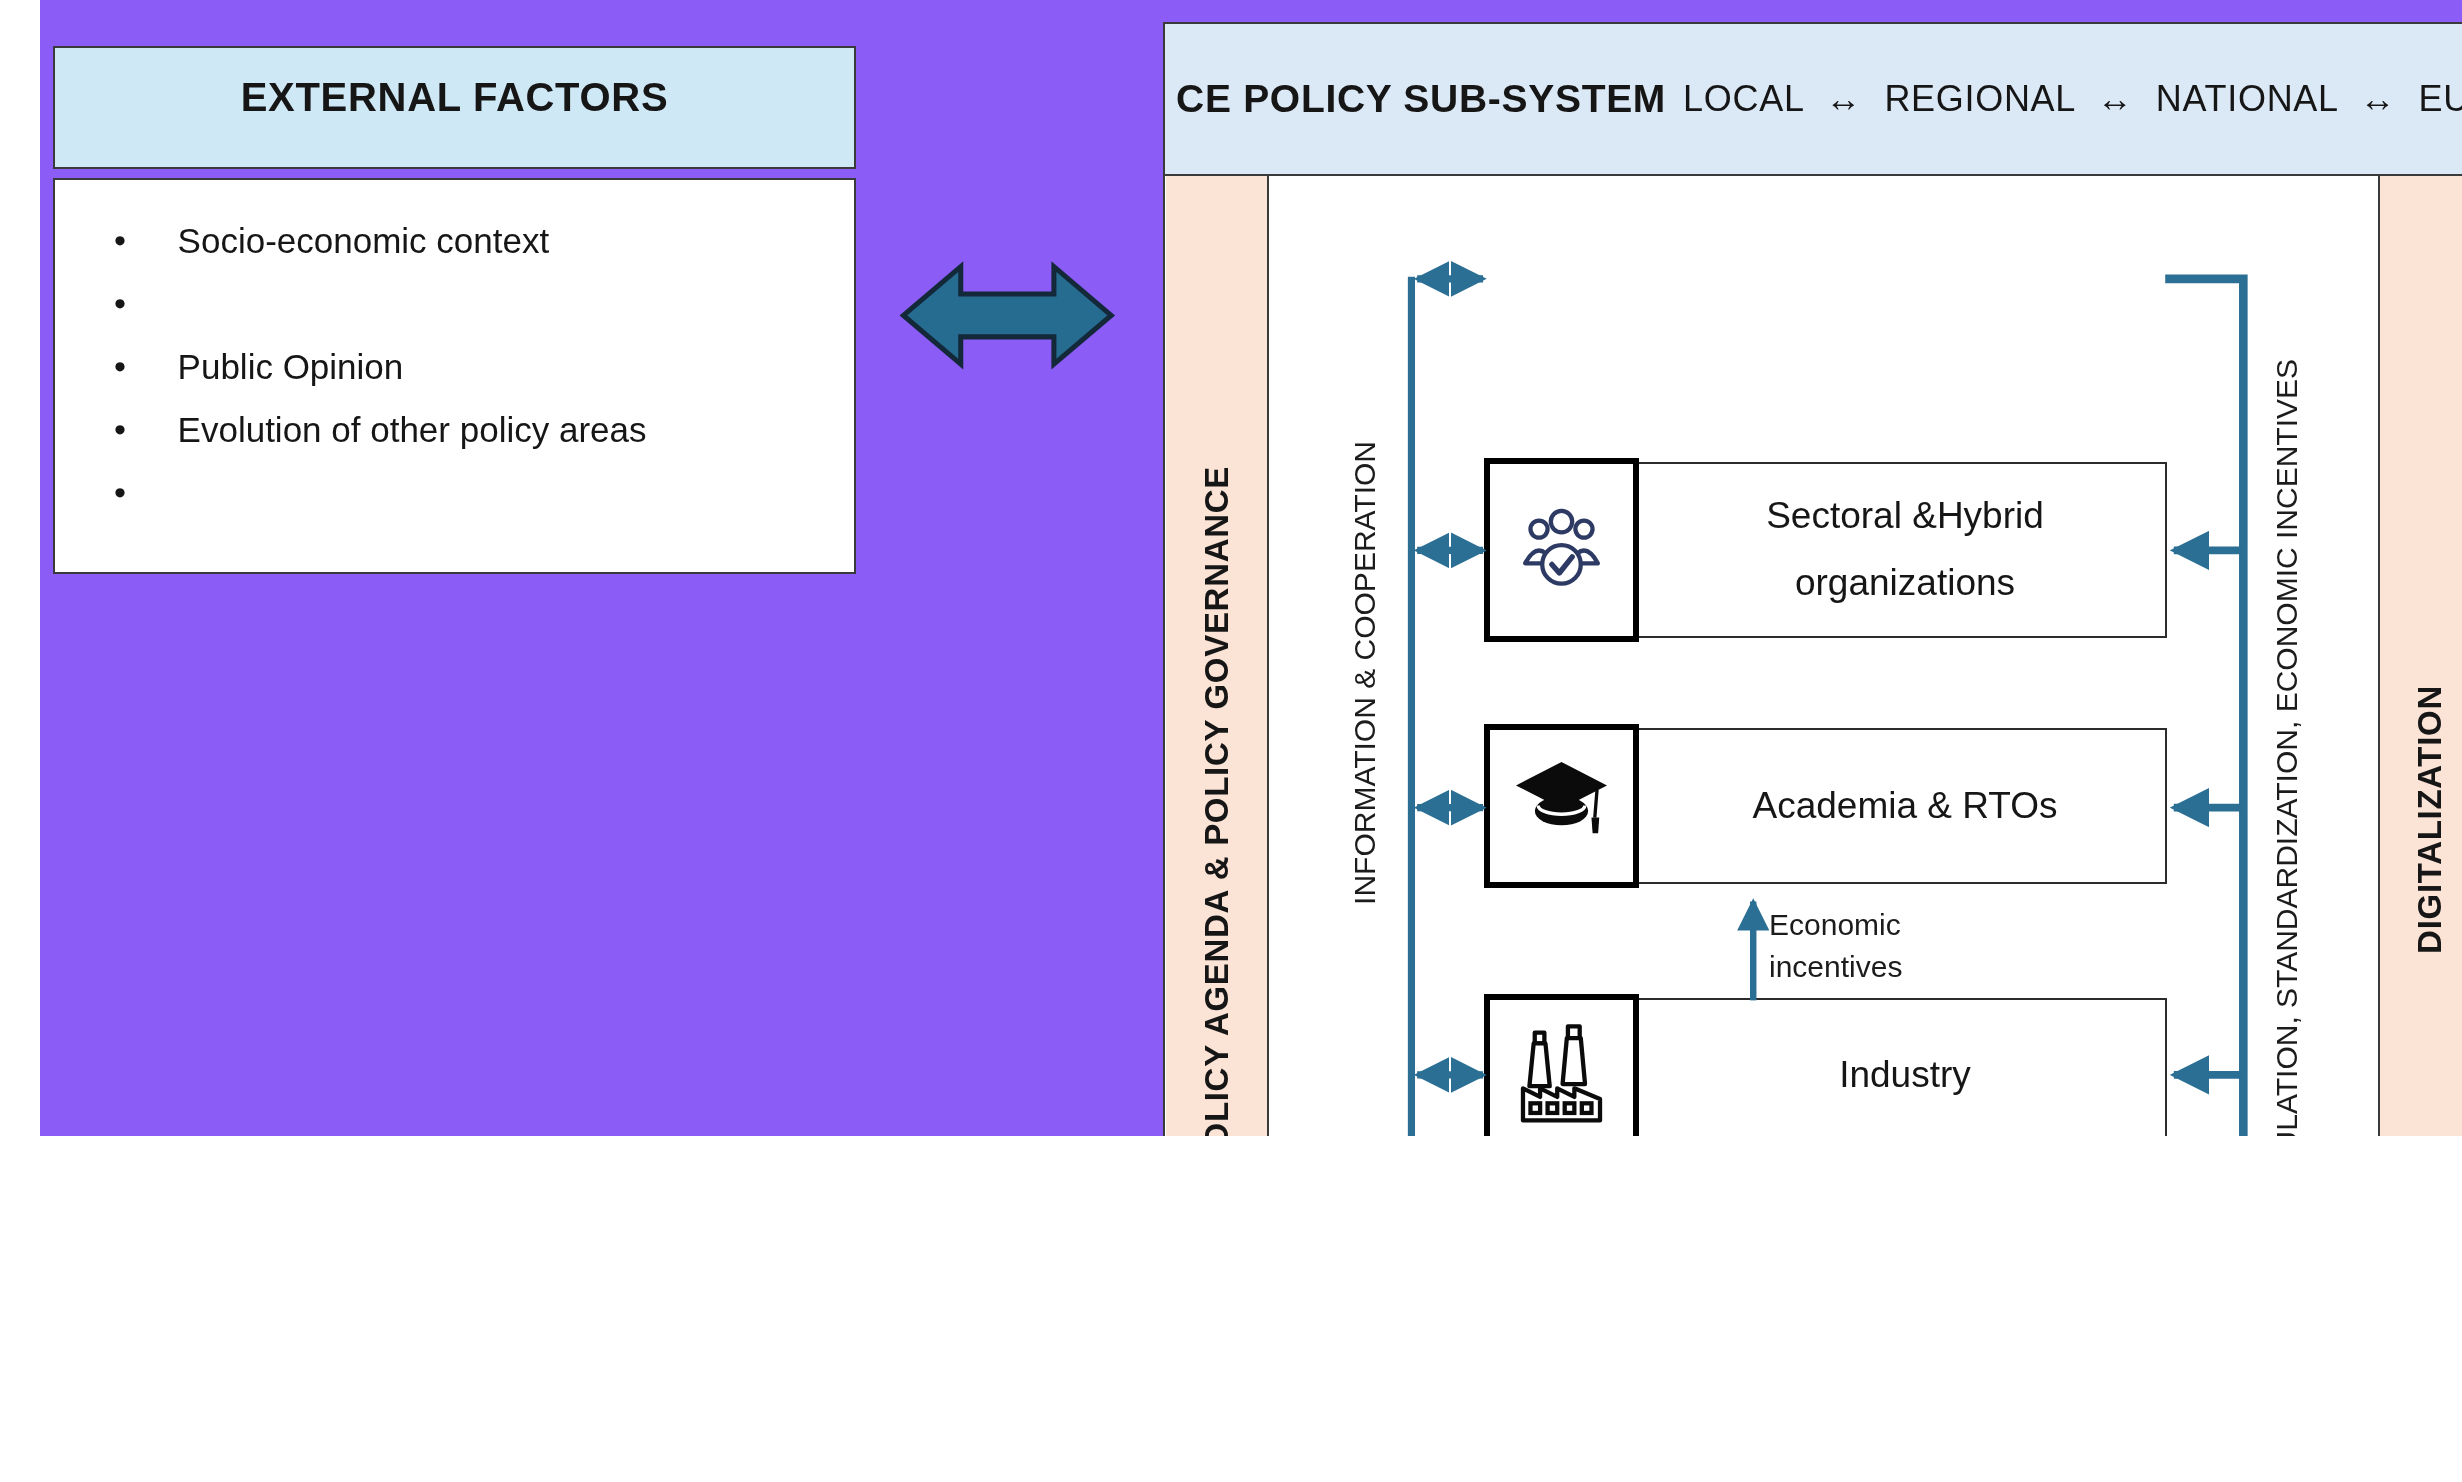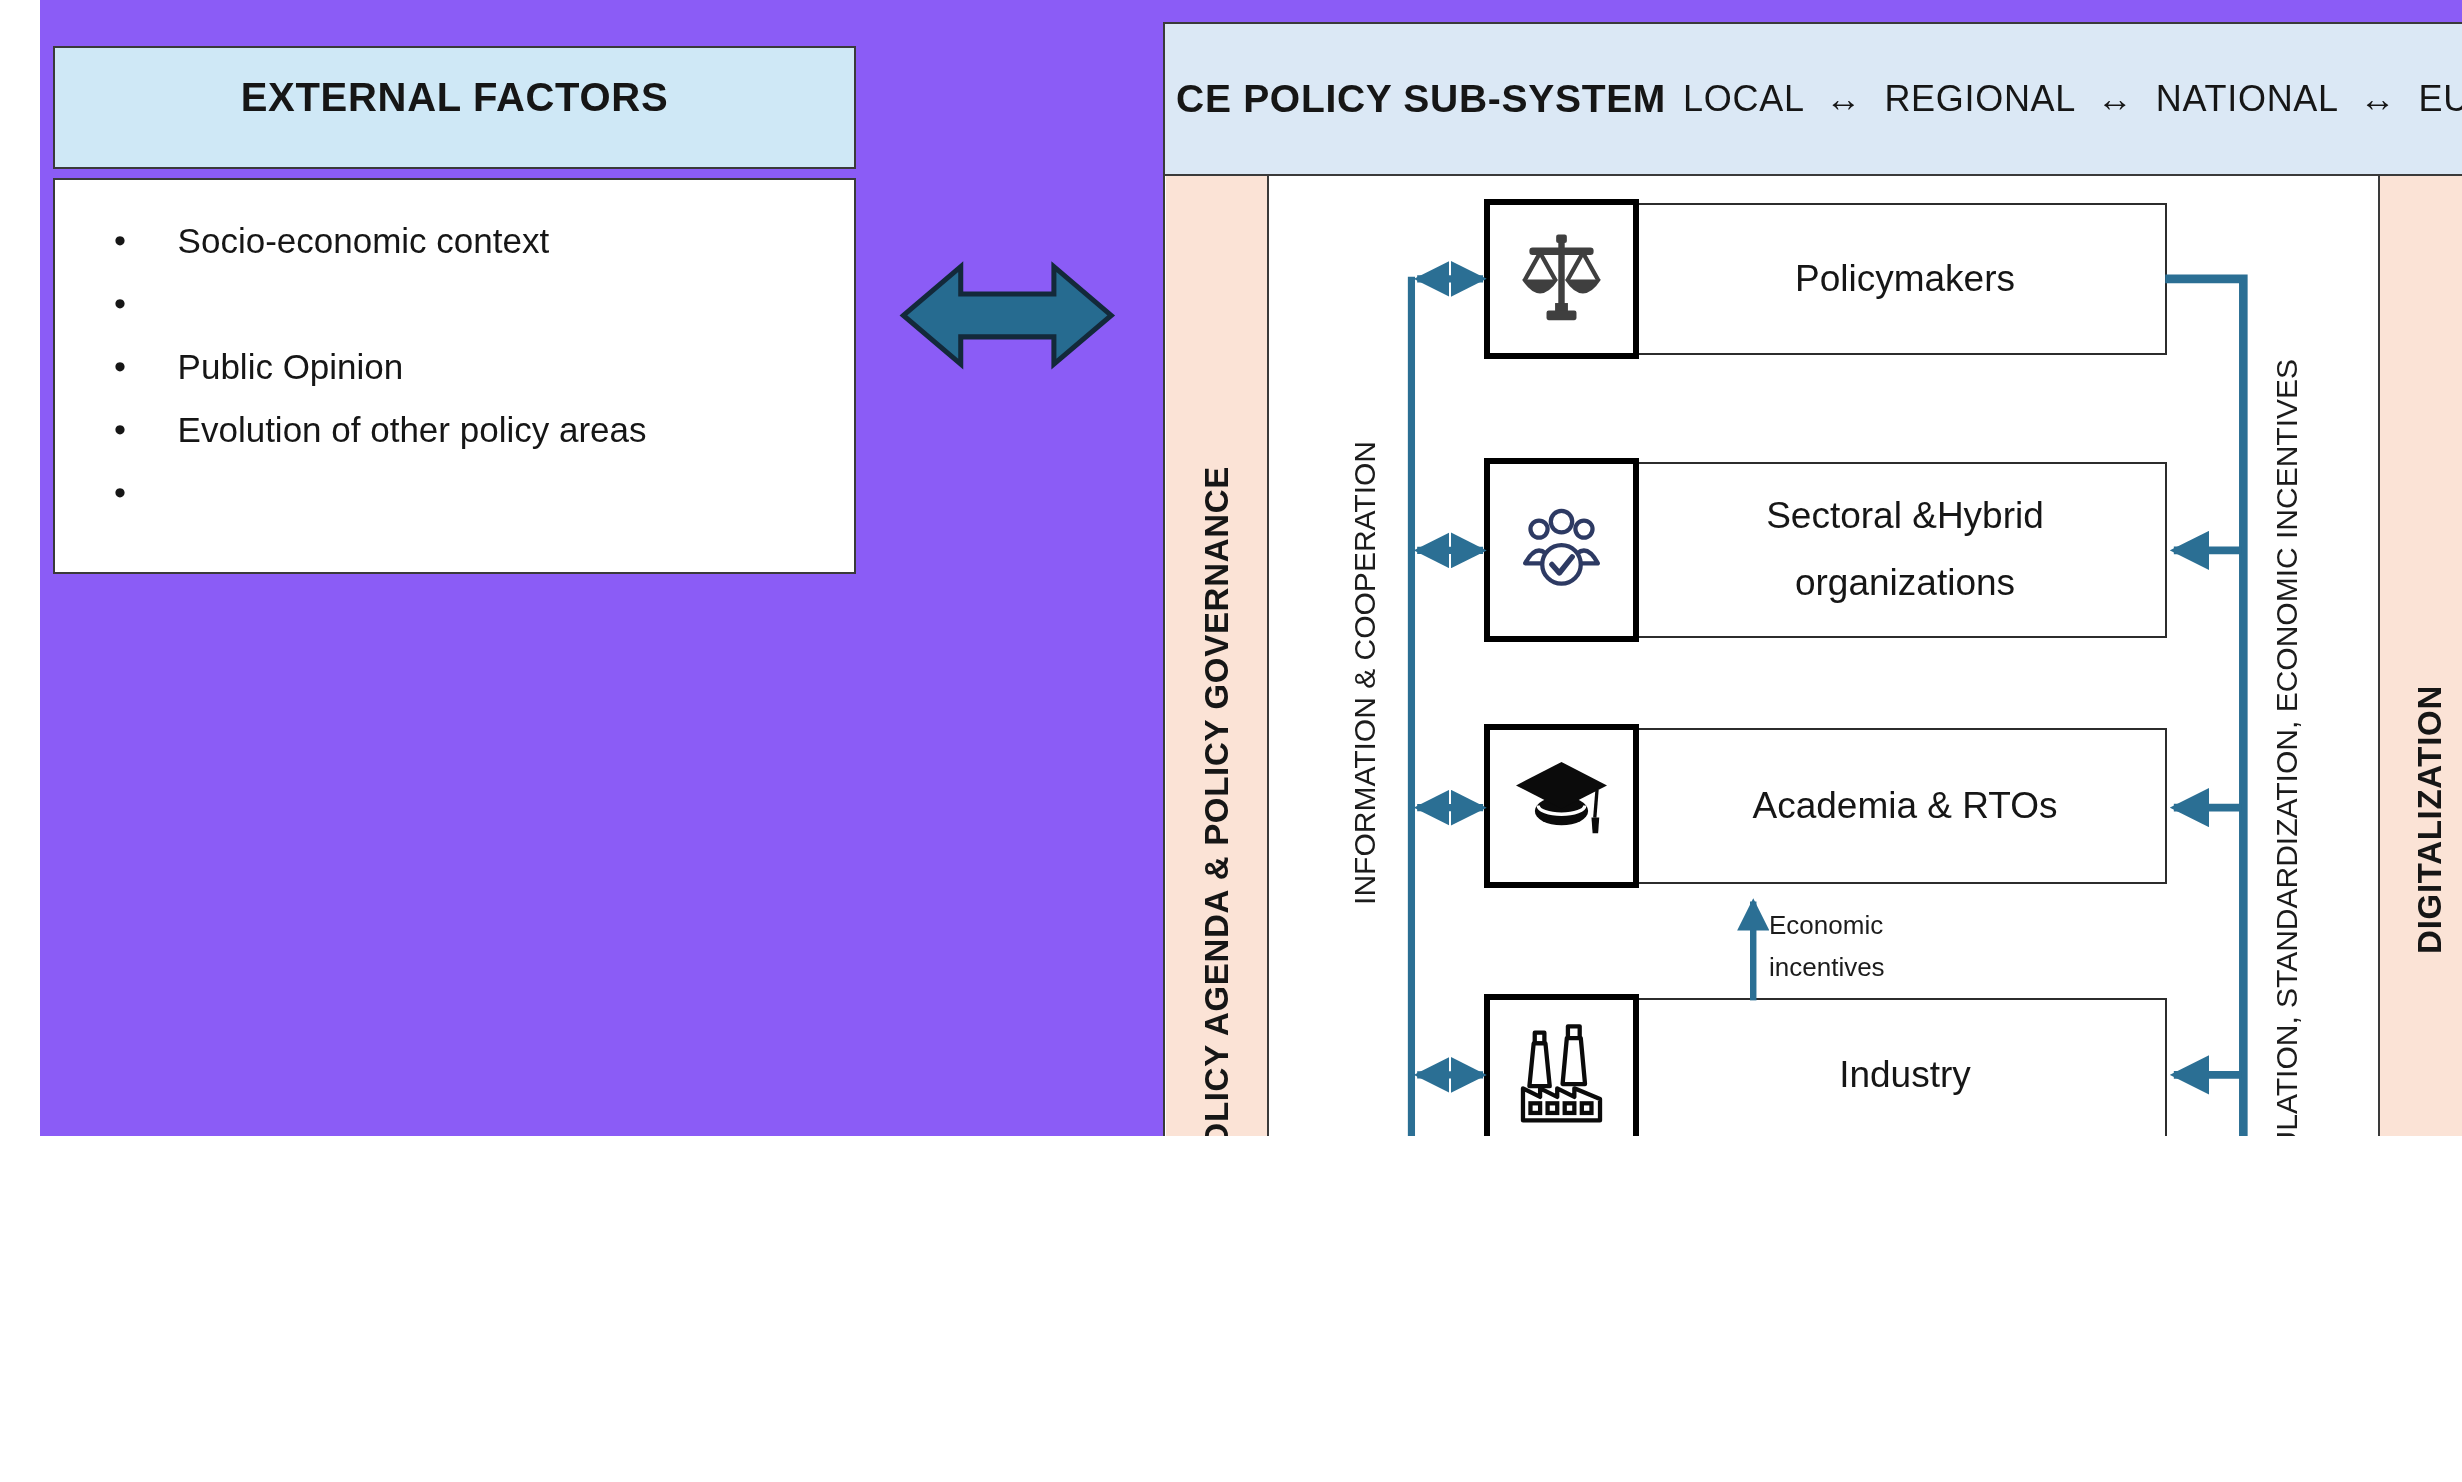--- a/index.html
+++ b/index.html
@@ -63,21 +63,21 @@
     display:flex;align-items:center;justify-content:center;box-sizing:border-box;
   }
   .actor .label-cell{
     position:absolute;left:155px;right:0;top:0;bottom:0;
     display:flex;align-items:center;justify-content:center;text-align:center;
   }
   .actor .label{font-size:37px;line-height:1.8;}
   .label-wrap{max-width:387px;}
 
   .econ-label{
-    left:1729px;top:904px;width:208px;font-size:26px;line-height:42px;color:#1c1c1c;
+    left:1729px;top:904px;width:208px;font-size:30px;line-height:42px;color:#1c1c1c;
   }
 
   svg.connectors{left:0;top:0;pointer-events:none;}
 </style>
 </head>
 <body>
 
 <div id="page">
 
   <div class="abs ext-header">
@@ -117,42 +117,20 @@
     <div class="vtext">DIGITALIZATION</div>
   </div>
 
   <div class="abs info-label">
     <div class="vtext channel-label">INFORMATION &amp; COOPERATION</div>
   </div>
   <div class="abs reg-label">
     <div class="vtext channel-label">REGULATION, STANDARDIZATION, ECONOMIC INCENTIVES</div>
   </div>
 
-  <div class="abs actor" style="top:203px;height:152px;">
-    <div class="icon-cell">
-      <svg width="107" height="107" viewBox="0 0 100 100">
-        <g fill="#3f3f3f">
-          <rect x="45" y="8" width="10" height="8" rx="2"></rect>
-          <rect x="47" y="12" width="6" height="66"></rect>
-          <rect x="20" y="20" width="60" height="7" rx="3"></rect>
-          <path d="M13 50 Q30 76 47 50 Z"></path>
-          <path d="M53 50 Q70 76 87 50 Z"></path>
-          <rect x="44" y="72" width="12" height="8"></rect>
-          <rect x="36" y="79" width="28" height="9" rx="2"></rect>
-        </g>
-        <g stroke="#3f3f3f" stroke-width="4" fill="none" stroke-linecap="round">
-          <path d="M30 25 L16 50 M30 25 L44 50"></path>
-          <path d="M70 25 L56 50 M70 25 L84 50"></path>
-        </g>
-      </svg>
-    </div>
-    <div class="label-cell">
-        <div class="label">Policymakers</div>
-      </div>
-  </div>
 
   <div class="abs actor" style="top:462px;height:176px;">
     <div class="icon-cell">
       <svg width="107" height="107" viewBox="0 0 100 100">
         <g stroke="#2d3a63" stroke-width="4" fill="#ffffff" stroke-linejoin="round">
           <circle cx="29" cy="30" r="8"></circle>
           <path d="M16 62 q13 -24 26 0 z"></path>
           <circle cx="71" cy="30" r="8"></circle>
           <path d="M58 62 q13 -24 26 0 z"></path>
           <circle cx="50" cy="23" r="10"></circle>

